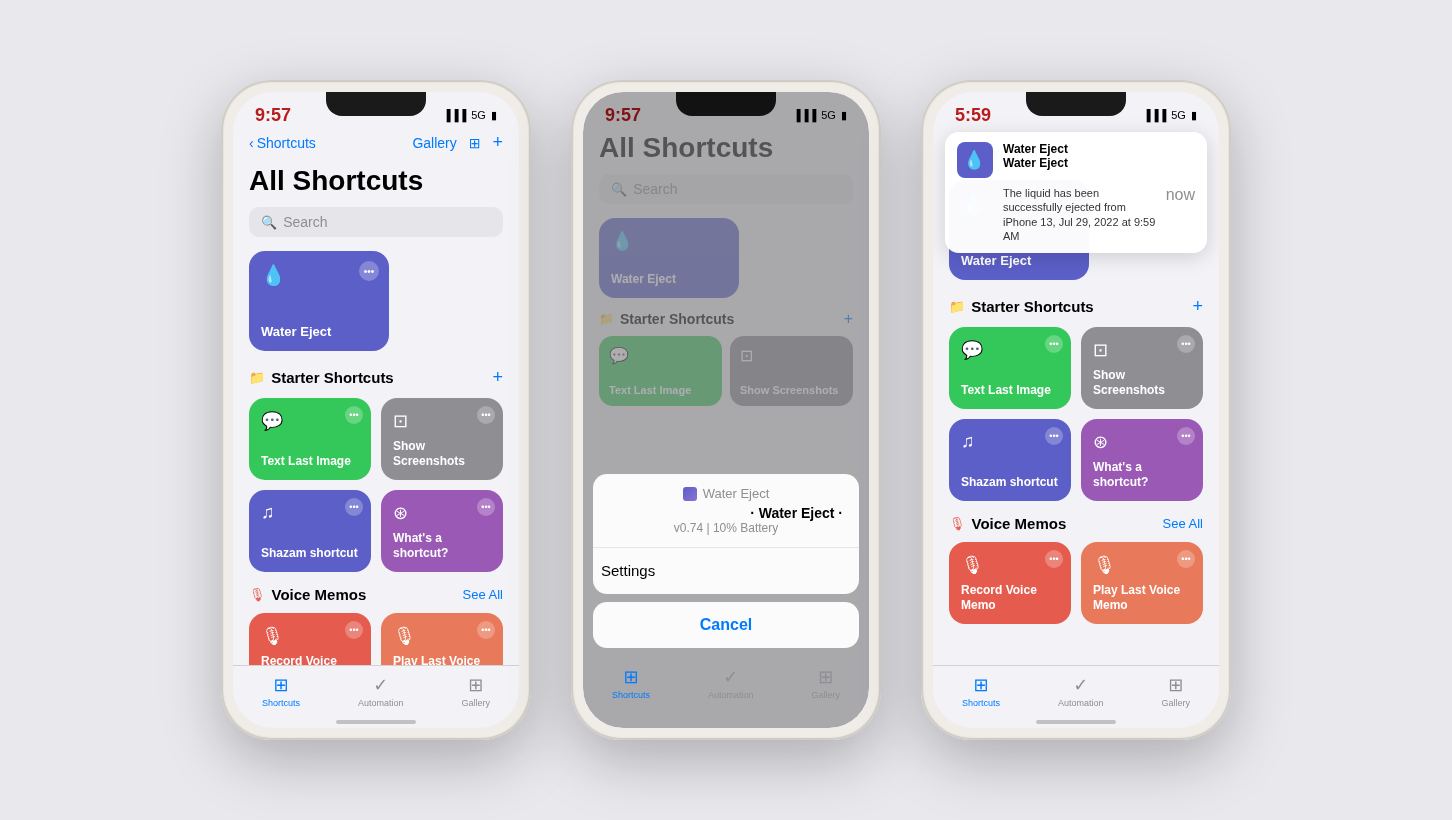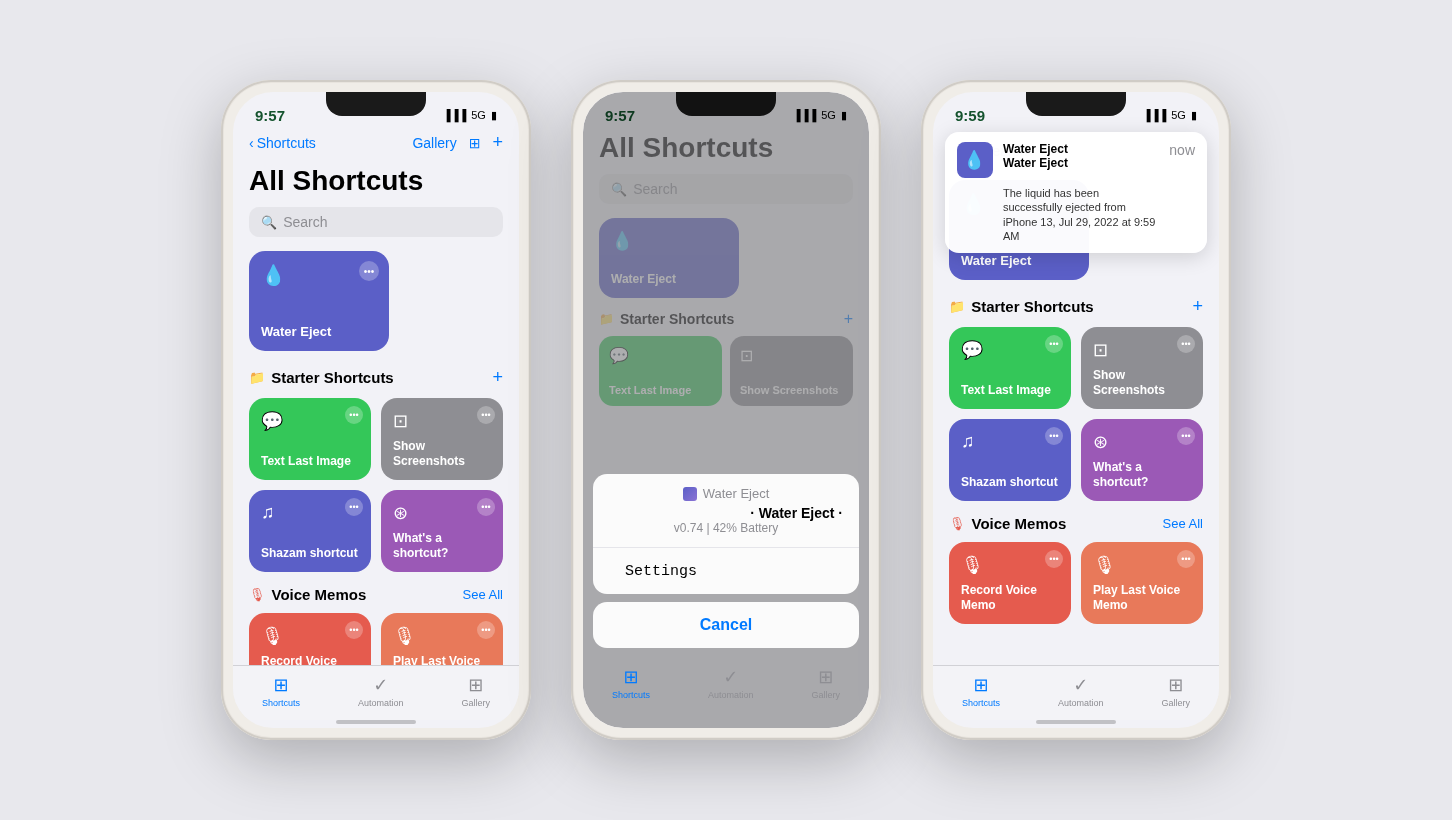--- a/index.html
+++ b/index.html
@@ -45,23 +45,23 @@
     .status-bar {
       display: flex;
       justify-content: space-between;
       align-items: center;
       padding: 10px 22px 0px 22px;
       height: 36px;
       background: transparent;
       flex-shrink: 0;
     }
     .status-time {
-      font-size: 15px;
+      font-size: 18px;
       font-weight: 600;
-      color: #14532d;
+      color: #b91c1c;
     }
     .status-icons {
       display: flex;
       align-items: center;
       gap: 5px;
       font-size: 11px;
       color: #000;
     }
     
     .notch {
@@ -319,23 +319,24 @@
       font-weight: 600;
       color: #000;
     }
     .notif-body {
       font-size: 11px;
       color: #333;
       margin-top: 16px;
       line-height: 1.3;
     }
     .notif-time {
-      font-size: 14px;
+      font-size: 16px;
       color: #8e8e93;
       flex-shrink: 0;
+      margin-top: 44px;
     }
 
     
     .faded { opacity: 0.5; }
   </style>
 </head>
 <body>
 
 <div class="phones-container">
 
@@ -490,23 +491,23 @@
       <div class="action-sheet-overlay">
         <div class="action-sheet">
 
           <div style="background:rgba(255,255,255,0.95);border-radius:14px;overflow:hidden;margin-bottom:8px;">
             <div style="padding:12px 16px;border-bottom:1px solid #e5e5ea;">
               <div style="display:flex;align-items:center;justify-content:center;gap:6px;margin-bottom:4px;">
                 <span style="width:14px;height:14px;background:linear-gradient(135deg,#5b5fc7,#8b73d4);border-radius:3px;display:inline-block;"></span>
                 <span style="font-size:13px;color:#8e8e93;">Water Eject</span>
               </div>
               <div style="font-size:14px;font-weight:600;color:#000;text-align:right;">· Water Eject ·</div>
-              <div style="font-size:12px;color:#8e8e93;text-align:center;">v0.74 | 42% Battery</div>
+              <div style="font-size:12px;color:#8e8e93;text-align:center;">v0.74 | 10% Battery</div>
             </div>
-            <div style="padding:14px 32px;font-family:Liberation Mono, monospace;">
+            <div style="padding:14px 8px;">
               <span style="font-size:15px;color:#000;">Settings</span>
             </div>
           </div>
           <div style="background:rgba(255,255,255,0.95);border-radius:14px;padding:14px 16px;text-align:center;">
             <span style="font-size:16px;font-weight:600;color:#007AFF;">Cancel</span>
           </div>
         </div>
 
         <div style="position:absolute;bottom:20px;left:0;right:0;display:flex;justify-content:space-around;align-items:center;padding:8px 0;">
           <div style="display:flex;flex-direction:column;align-items:center;gap:2px;">
@@ -534,21 +535,21 @@
         <div class="notif-icon">💧</div>
         <div class="notif-content">
           <div class="notif-title">Water Eject</div>
           <div class="notif-subtitle">Water Eject</div>
           <div class="notif-body">The liquid has been successfully ejected from iPhone 13, Jul 29, 2022 at 9:59 AM</div>
         </div>
         <div class="notif-time">now</div>
       </div>
 
       <div class="status-bar" style="position:relative;z-index:1;">
-        <span class="status-time">9:59</span>
+        <span class="status-time">5:59</span>
         <div class="status-icons">
           <span>▐▐▐</span>
           <span>5G</span>
           <span>▮</span>
         </div>
       </div>
 
       <div style="margin: 8px 16px 14px 16px;background:#e5e5ea;border-radius:10px;padding:7px 12px;display:flex;align-items:center;gap:6px;">
         <span style="color:#8e8e93;font-size:13px;">🔍</span>
         <span style="color:#8e8e93;font-size:14px;">Search</span>

